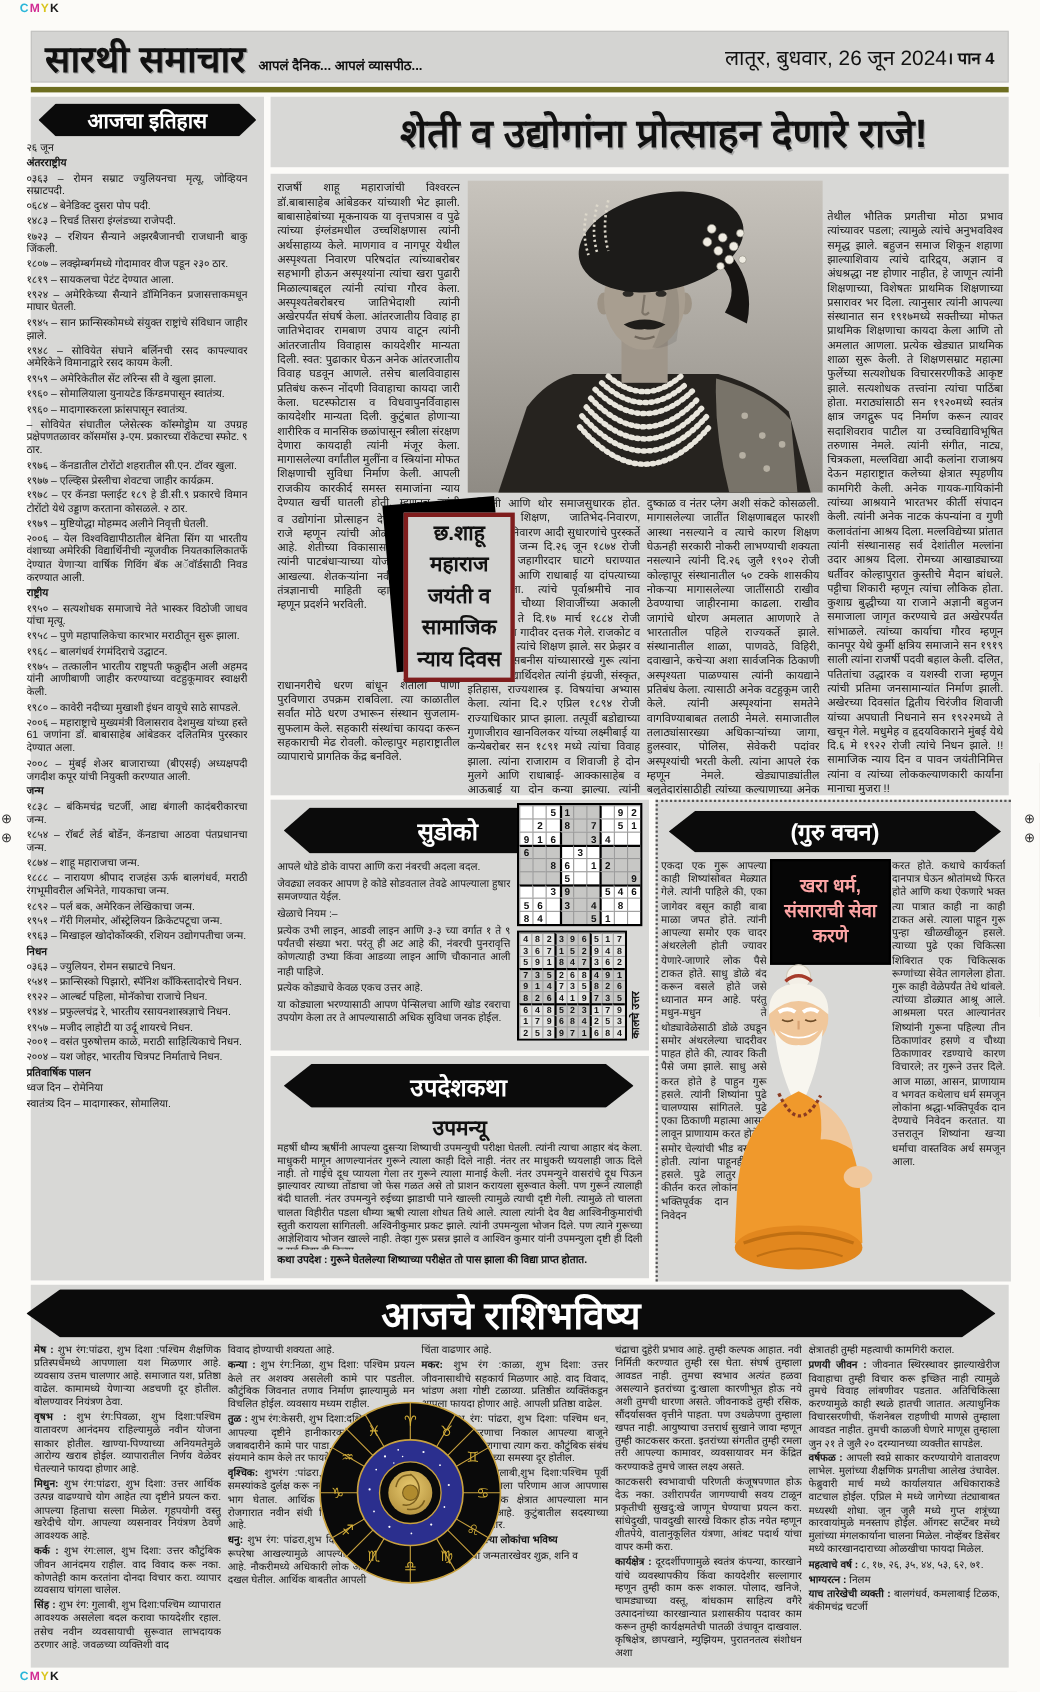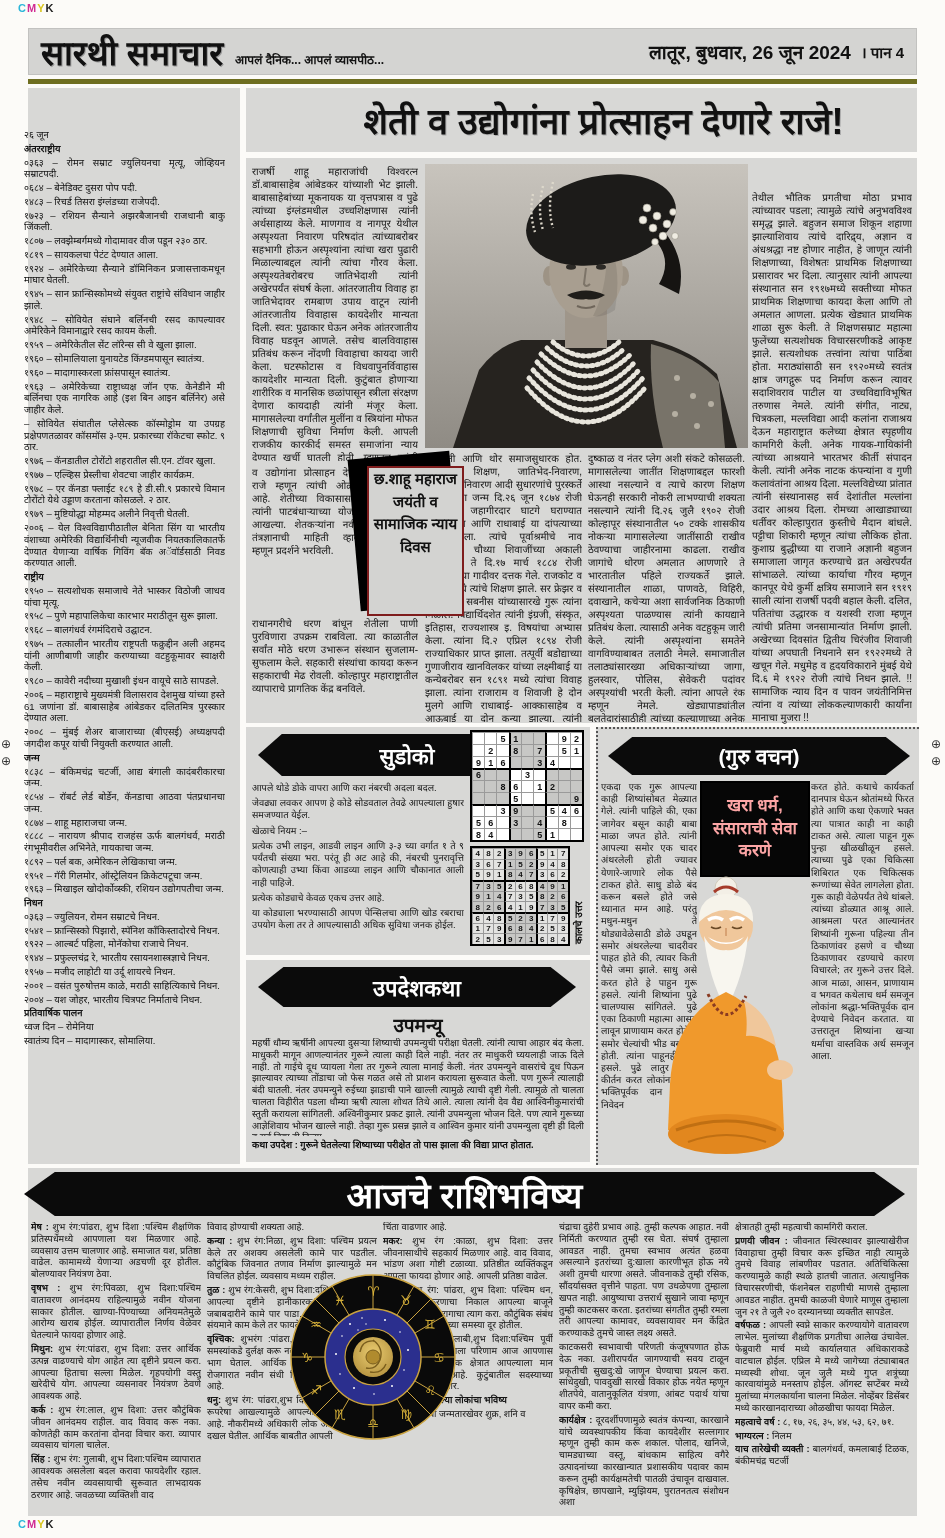--- a/index.html
+++ b/index.html
@@ -18,41 +18,41 @@
   
   .cmyk{position:absolute;font-size:11px;font-weight:700;letter-spacing:1px;}
   .cmyk .c{color:#2ab6d9}.cmyk .m{color:#d12b93}.cmyk .y{color:#d9c51e}.cmyk .k{color:#1c1c1c}
   .regmark{position:absolute;font-size:12px;line-height:1.4;color:#333;}
 
   
   #mast{left:28px;top:28px;width:889px;height:47px;background:#d4d4d2;border:1px solid #c2c2c0;
         display:flex;align-items:center;padding:0 12px;box-sizing:border-box;}
   #mast-title{font-size:34px;font-weight:800;text-shadow:1px 1px 0 #999;white-space:nowrap;}
   #mast-tag{font-size:12px;font-weight:700;margin:16px 0 0 12px;white-space:nowrap;}
-  #mast-date{margin-left:auto;font-size:19px;font-weight:700;white-space:nowrap;}
-  #mast-page{font-size:15px;font-weight:700;margin-left:10px;white-space:nowrap;}
+  #mast-date{margin-left:auto;font-size:19px;font-weight:400;white-space:nowrap;}
+  #mast-page{font-size:15px;font-weight:700;white-space:nowrap;}
   #rule{left:28px;top:79px;width:889px;height:5px;background:#6e6e20;position:absolute;}
 
   
   #hist-panel{left:28px;top:88px;width:212px;height:1076px;}
   #hist-banner{left:35px;top:94px;width:198px;height:30px;font-size:19px;}
   #hist-list{left:24px;top:129px;width:201px;height:1030px;font-size:9.5px;line-height:1.24;}
 
   
   #head-panel{left:246px;top:88px;width:671px;height:64px;display:flex;align-items:center;justify-content:center;}
   #headline{font-size:36px;font-weight:800;white-space:nowrap;text-shadow:1px 1px 0 #aaa;margin-left:44px;}
   #art-panel{left:246px;top:158px;width:671px;height:565px;}
   #photo{left:425px;top:164px;width:323px;height:284px;position:absolute;}
   #art-c1a{left:252px;top:165px;width:166px;height:296px;}
   #art-c1b{left:252px;top:466px;width:110px;height:148px;}
   #art-c1c{left:252px;top:617px;width:166px;height:104px;}
   #inset-shadow{left:354px;top:455px;width:102px;height:152px;background:#000;transform:rotate(-5deg);}
-  #inset-box{left:367px;top:466px;width:93px;height:146px;background:#d3d3d1;border:2px solid #7f1d1d;
-             display:flex;align-items:flex-start;justify-content:center;text-align:center;
-             font-weight:800;font-size:15px;line-height:1.5;}
+  #inset-box{left:367px;top:466px;width:93px;height:146px;background:#d3d3d1;border:4px solid #7f1d1d;
+             display:flex;align-items:center;justify-content:center;text-align:center;
+             font-weight:800;font-size:19px;line-height:1.5;}
   #art-c2a{left:425px;top:452px;width:157px;height:270px;}
   #art-c2b{left:588px;top:452px;width:157px;height:270px;}
   #art-c3{left:752px;top:164px;width:160px;height:558px;margin-top:27px;}
 
   
   #sud-panel{left:246px;top:727px;width:344px;height:228px;}
   #sud-banner{left:258px;top:734px;width:298px;height:42px;font-size:22px;}
   #sud-intro{left:252px;top:782px;width:212px;height:170px;font-size:9.4px;line-height:1.3;}
   [data-grid]{position:absolute;display:grid;grid-template-columns:repeat(9,1fr);grid-auto-rows:1fr;
               background:#fff;border:2px solid #000;box-sizing:border-box;}
@@ -112,36 +112,38 @@
 
   <div class="abs" id="mast">
     <span id="mast-title">सारथी समाचार</span>
     <span id="mast-tag">आपलं दैनिक... आपलं व्यासपीठ...</span>
     <span id="mast-date">लातूर, बुधवार, 26 जून 2024</span>
     <span id="mast-page">। पान 4</span>
   </div>
   <div id="rule"></div>
 
   <div class="panel" id="hist-panel"></div>
+  <div class="banner" id="hist-banner">
+    <span>आजचा इतिहास</span>
+  </div>
   <div class="txt" id="hist-list">
       <div class="hist-item">२६ जून</div>
       <div class="hist-item"><b>अंतरराष्ट्रीय </b></div>
       <div class="hist-item">०३६३ – रोमन सम्राट ज्युलियनचा मृत्यू, जोव्हियन सम्राटपदी.</div>
       <div class="hist-item">०६८४ – बेनेडिक्ट दुसरा पोप पदी.</div>
       <div class="hist-item">१४८३ – रिचर्ड तिसरा इंग्लंडच्या राजेपदी.</div>
       <div class="hist-item">१७२३ – रशियन सैन्याने अझरबैजानची राजधानी बाकु जिंकली.</div>
       <div class="hist-item">१८०७ – लक्झेम्बर्गमध्ये गोदामावर वीज पडून २३० ठार.</div>
       <div class="hist-item">१८१९ – सायकलचा पेटंट देण्यात आला.</div>
       <div class="hist-item">१९२४ – अमेरिकेच्या सैन्याने डॉमिनिकन प्रजासत्ताकमधून माघार घेतली.</div>
       <div class="hist-item">१९४५ – सान फ्रान्सिस्कोमध्ये संयुक्त राष्ट्रांचे संविधान जाहीर झाले.</div>
       <div class="hist-item">१९४८ – सोवियेत संघाने बर्लिनची रसद कापल्यावर अमेरिकेने विमानाद्वारे रसद कायम केली.</div>
       <div class="hist-item">१९५९ – अमेरिकेतील सेंट लॉरेन्स सी वे खुला झाला.</div>
       <div class="hist-item">१९६० – सोमालियाला युनायटेड किंग्डमपासून स्वातंत्र्य.</div>
       <div class="hist-item">१९६० – मादागास्करला फ्रांसपासून स्वातंत्र्य.</div>
-      <div class="hist-item">१९६३ – अमेरिकेच्या राष्ट्राध्यक्ष जॉन एफ. केनेडीने मी बर्लिनचा एक नागरिक आहे (इश बिन आइन बर्लिनेर) असे जाहीर केले.</div>
       <div class="hist-item">– सोवियेत संघातील प्लेसेत्स्क कॉस्मोड्रोम या उपग्रह प्रक्षेपणतळावर कॉसमॉस ३-एम. प्रकारच्या रॉकेटचा स्फोट. ९ ठार.</div>
       <div class="hist-item">१९७६ – कॅनडातील टोरोंटो शहरातील सी.एन. टॉवर खुला.</div>
       <div class="hist-item">१९७७ – एल्व्हिस प्रेस्लीचा शेवटचा जाहीर कार्यक्रम.</div>
       <div class="hist-item">१९७८ – एर कॅनडा फ्लाईट १८९ हे डी.सी.९ प्रकारचे विमान टोरोंटो येथे उड्डाण करताना कोसळले. २ ठार.</div>
       <div class="hist-item">१९७९ – मुष्टियोद्धा मोहम्मद अलीने निवृत्ती घेतली.</div>
       <div class="hist-item">२००६ – येल विश्वविद्यापीठातील बेनिता सिंग या भारतीय वंशाच्या अमेरिकी विद्यार्थिनीची न्यूजवीक नियतकालिकातर्फे देण्यात येणाऱ्या वार्षिक गिविंग बॅक अॅवॉर्डसाठी निवड करण्यात आली.</div>
       <div class="hist-item"><b>राष्ट्रीय </b></div>
       <div class="hist-item">१९५० – सत्यशोधक समाजाचे नेते भास्कर विठोजी जाधव यांचा मृत्यू.</div>
       <div class="hist-item">१९५८ – पुणे महापालिकेचा कारभार मराठीतून सुरू झाला.</div>
       <div class="hist-item">१९६८ – बालगंधर्व रंगमंदिराचे उद्घाटन.</div>

